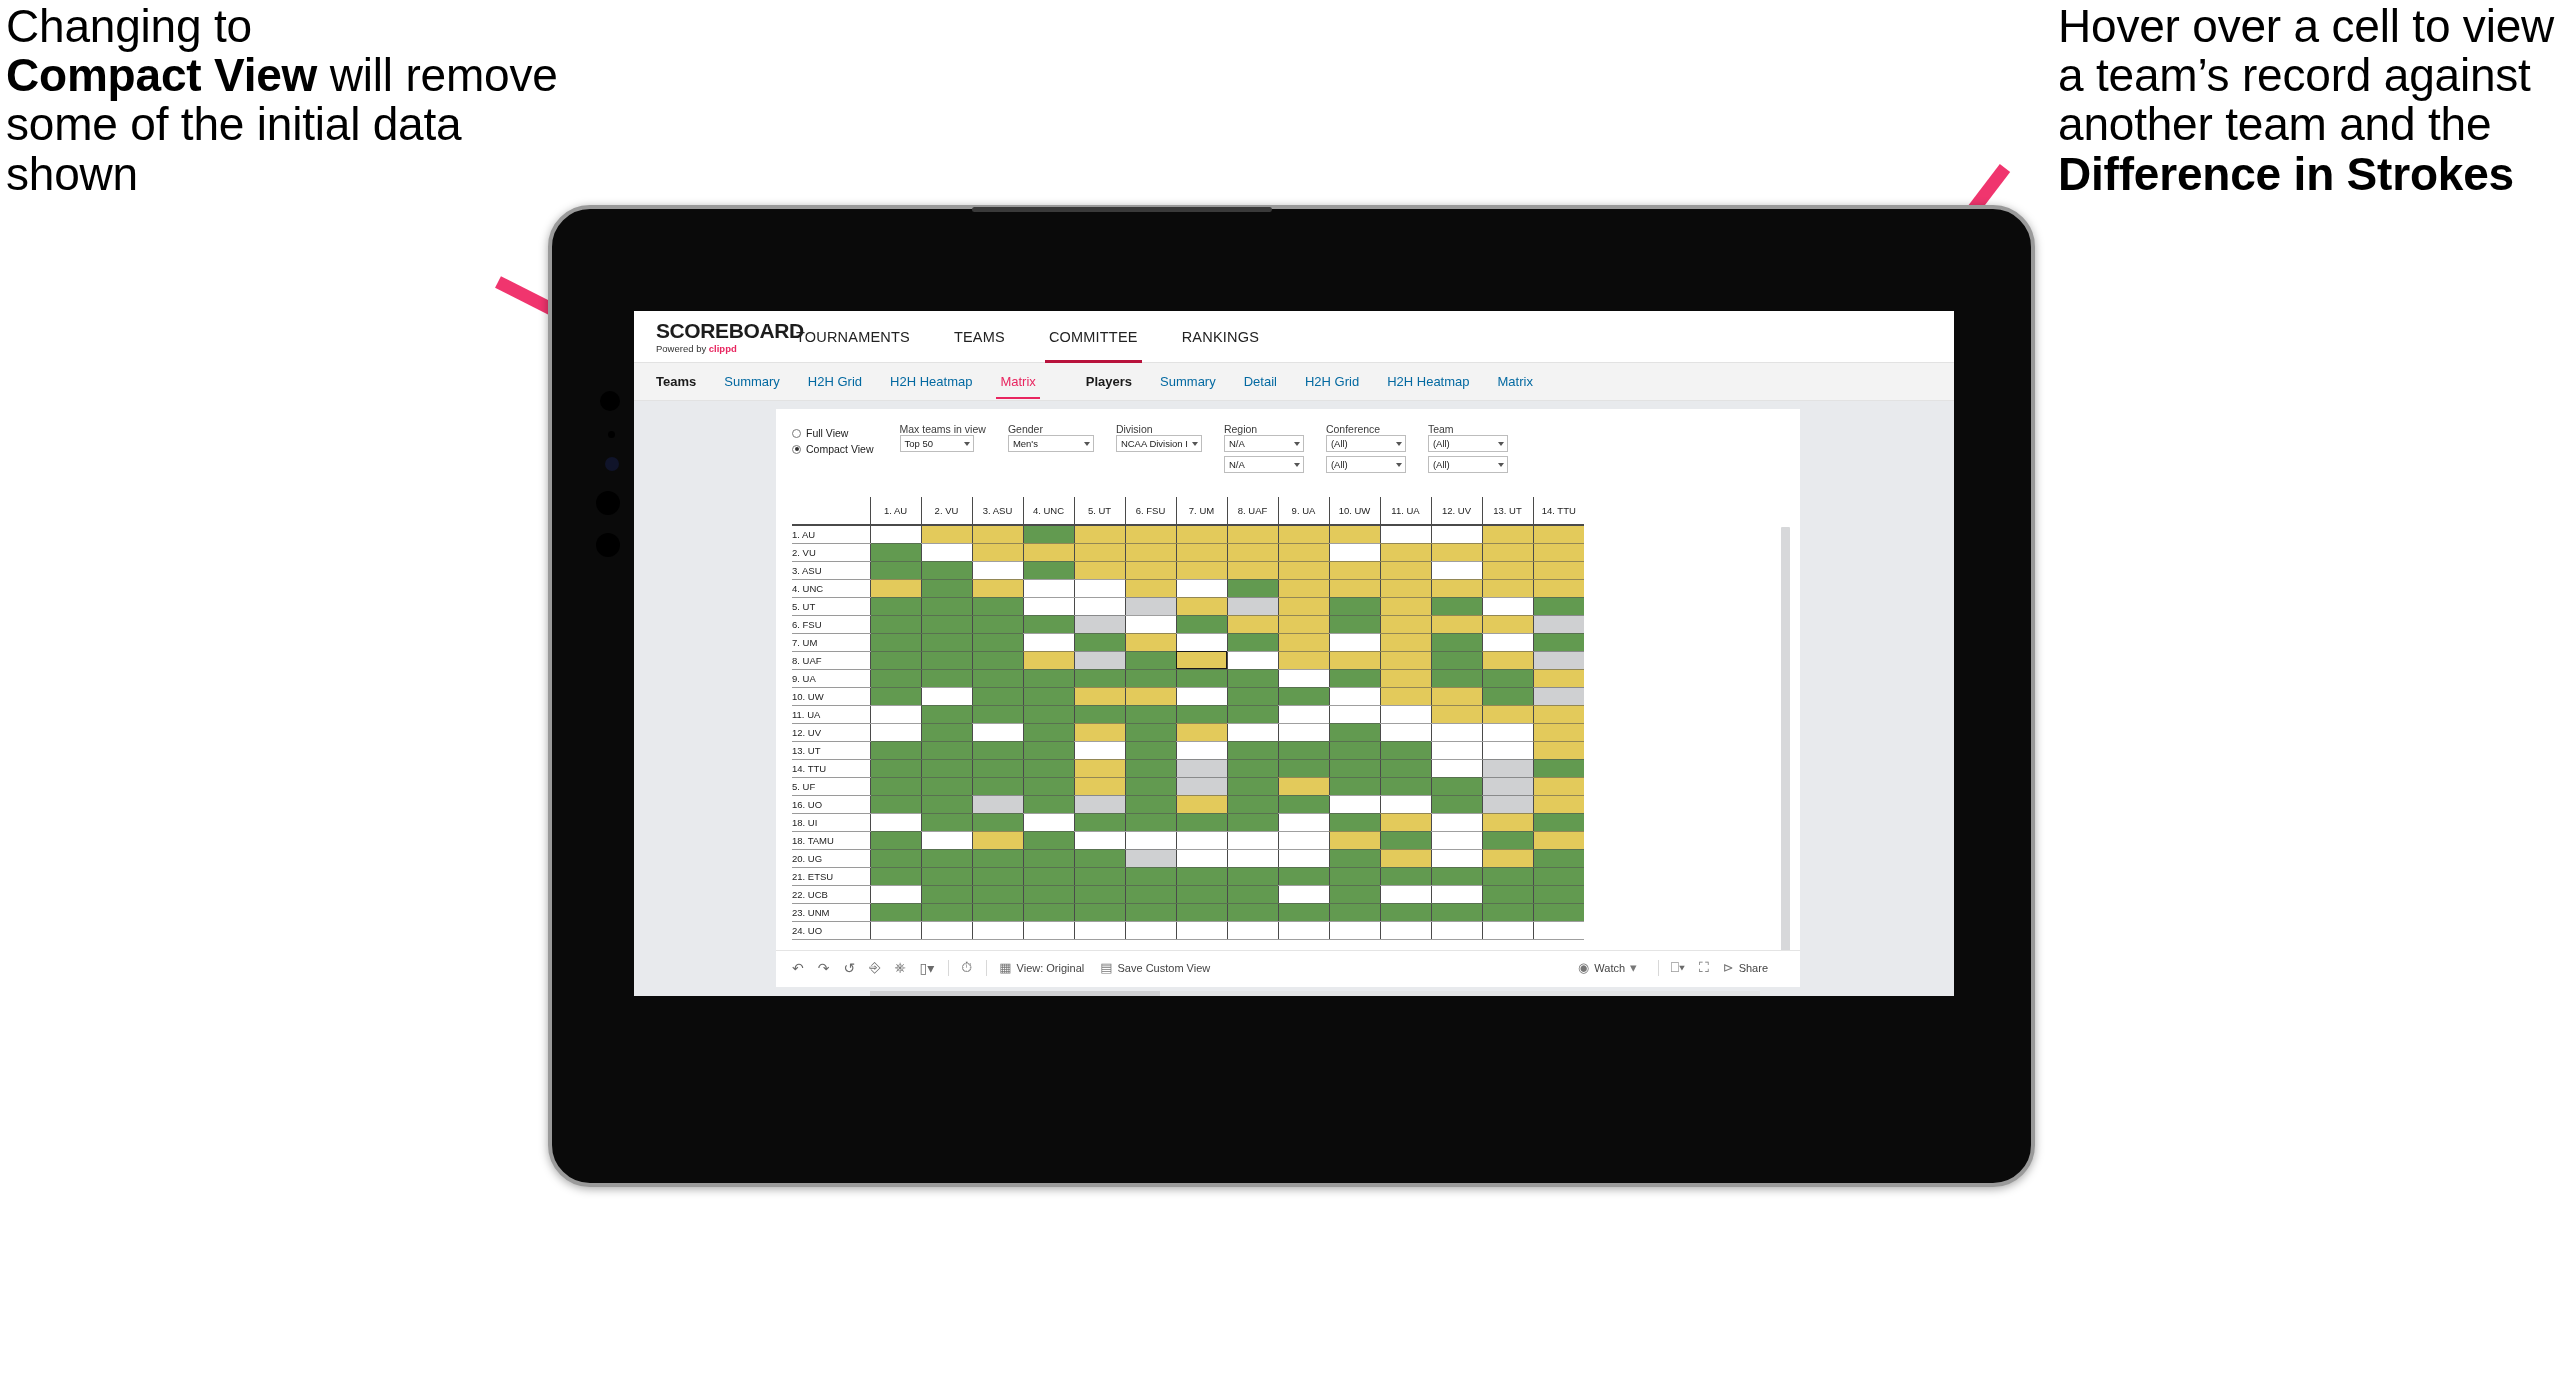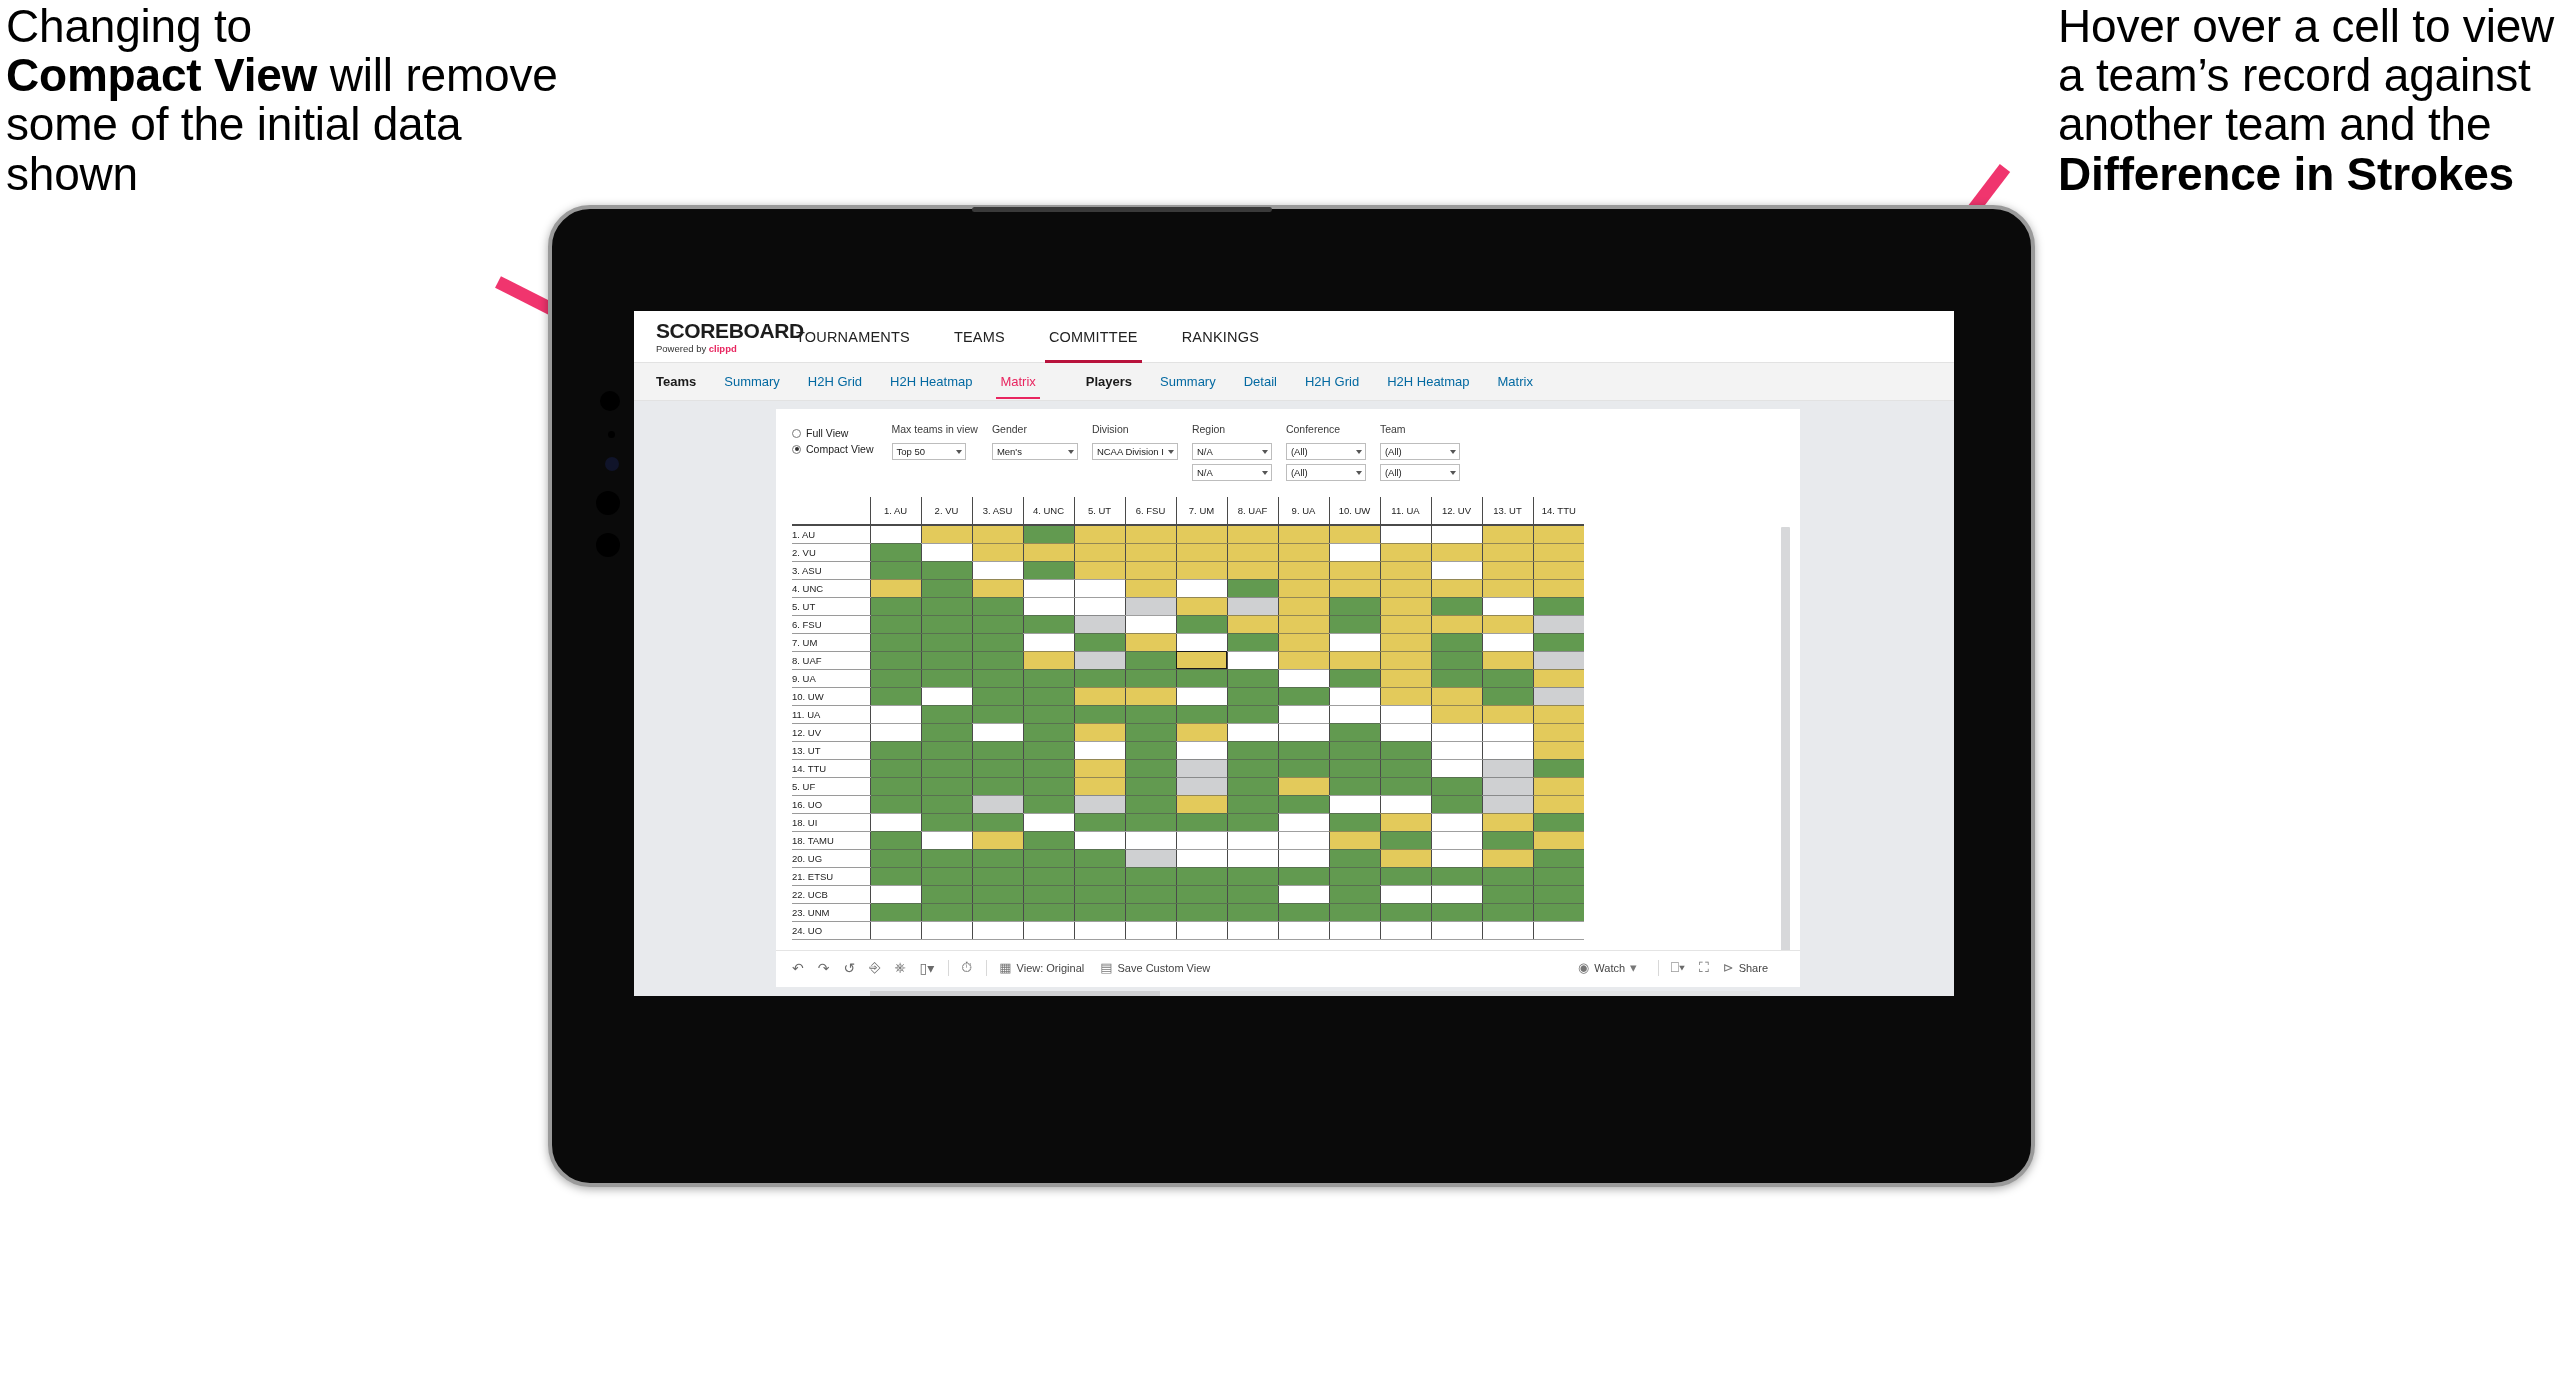--- a/index.html
+++ b/index.html
@@ -101,23 +101,23 @@
 
   
   #bodyarea { background:#e8eaed; height: 595px; position:relative; padding: 14px 0 0 0; }
   #card {
     position:absolute; left: 142px; top: 8px;
     width: 1024px; height: 578px;
     background:#fff;
   }
 
   
-  #filters { display:flex; padding: 14px 16px 6px 16px; gap: 0px; align-items:flex-start; }
+  #filters { display:flex; padding: 14px 16px 6px 16px; gap: 8px; align-items:flex-start; }
   .fgroup { margin-right: 14px; }
-  .flabel { font-size: 10.5px; color:#3b3b3b; margin-bottom: 8px; }
+  .flabel { font-size: 10.5px; color:#3b3b3b; margin-bottom: 0; }
   .fselect {
     border:1px solid #bdbdbd; background:#fff; height: 17px;
     font-size: 9.5px; color:#222; display:flex; align-items:center;
     padding: 0 4px; position:relative; cursor:pointer;
   }
   .fselect .caret {
     position:absolute; right:3px; top:50%; transform:translateY(-50%);
     width:0;height:0;border-left:3px solid transparent;border-right:3px solid transparent;
     border-top:4px solid #555;
   }

